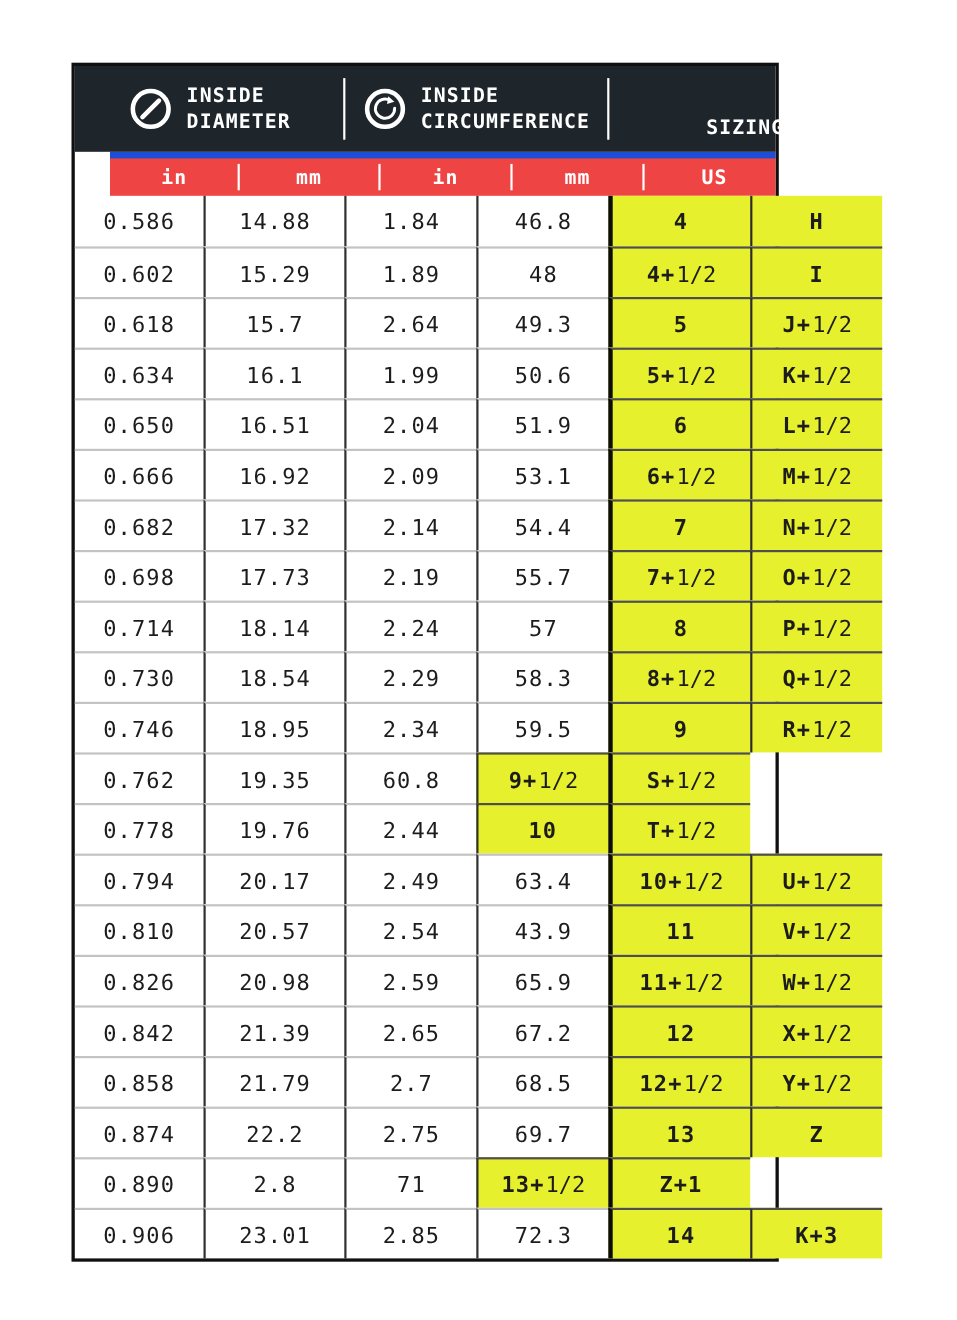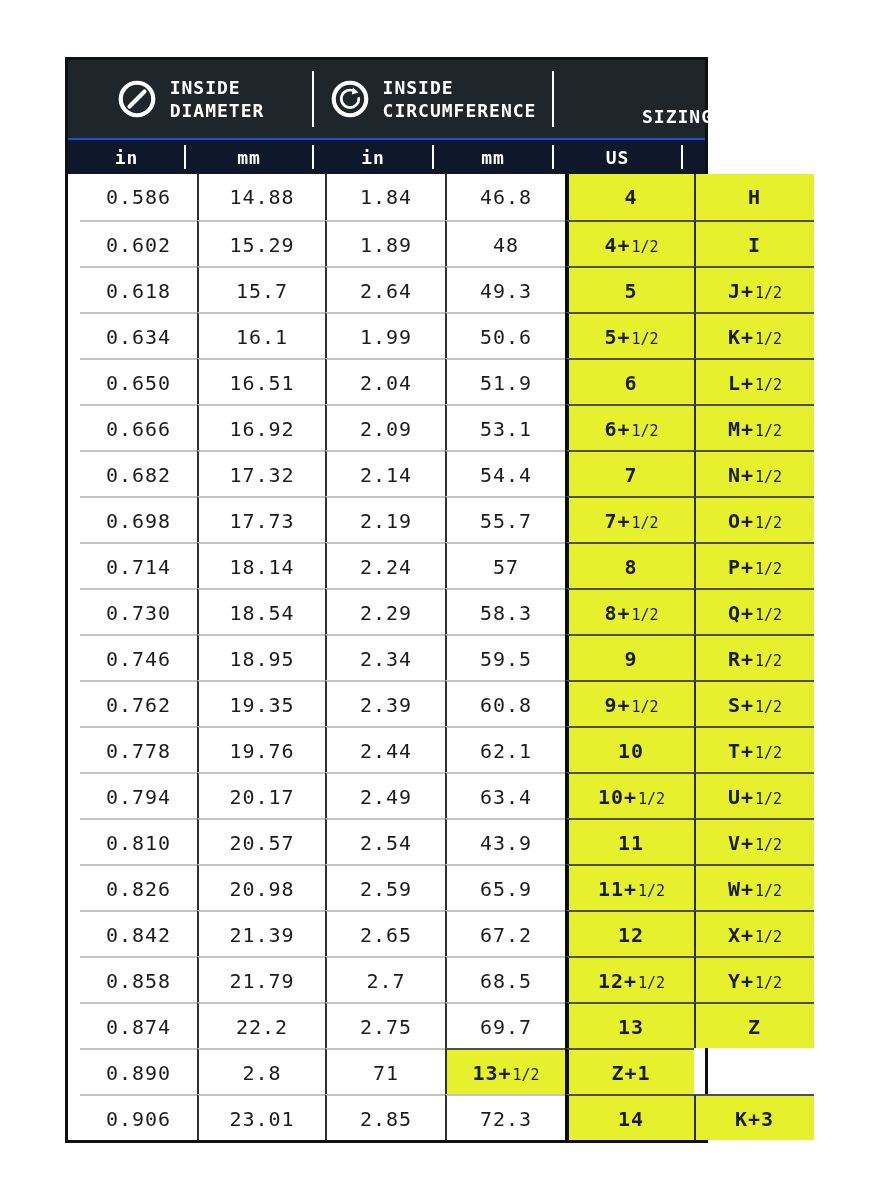--- a/index.html
+++ b/index.html
@@ -52,23 +52,24 @@
   }
   .hsep.s1 { left: 244px; }
   .hsep.s2 { left: 484px; }
   .hicon svg { display: block; }
   
   .cols {
     display: grid;
     grid-template-columns: 117px 128px 120px 120px 129px 120px;
   }
   .header-sub {
-    background: #0f172a;
-    border-top: 2px solid #1d4ed8;
+    background: #ef4444;
+    border-top: 6px solid #1d4ed8;
     height: 34px;
+    margin-left: 32px;
   }
   .subcell {
     position: relative;
     display: flex;
     align-items: center;
     justify-content: center;
     color: #ffffff;
     font-weight: bold;
     font-size: 18px;
     letter-spacing: 1px;
@@ -76,21 +77,21 @@
   .subcell:not(:first-child)::before {
     content: '';
     position: absolute;
     left: -1px;
     top: 5px;
     bottom: 5px;
     width: 2px;
     background: #ffffff;
   }
   
-  .row { height: 46px; padding-left: 12px; }
+  .row { height: 46px; }
   .cell {
     box-sizing: border-box;
     display: flex;
     align-items: baseline;
     justify-content: center;
     padding-top: 11px;
     font-size: 20px;
     letter-spacing: 1px;
     color: #1c1c1c;
     border-top: 2px solid #c3c3c3;
@@ -100,21 +101,21 @@
   }
   .cell:nth-child(5) { border-left: 4px solid #0c0c0c; }
   .cell:nth-child(6) { border-left: 2px solid #2c2c2c; }
   .cell.hl {
     background: #e7f02d;
     font-weight: bold;
     border-top-color: #4f4f4f;
   }
   .row:first-child .cell { border-top: none; }
   .cell .frac {
-    font-size: 15px;
+    font-size: 20px;
     font-weight: normal;
     letter-spacing: 0;
     margin-left: 1px;
   }
 </style>
 </head>
 <body>
 
 <div class="chart-table">
 
@@ -324,37 +325,35 @@
         </div>
     <div class="cell hl">
           <span class="main">R+</span>
           <span class="frac">1/2</span>
         </div>
   </div>
 
   <div class="row cols">
     <div class="cell">0.762</div>
     <div class="cell">19.35</div>
-    <div class="cell">2.39</div>
     <div class="cell">60.8</div>
     <div class="cell hl">
           <span class="main">9+</span>
           <span class="frac">1/2</span>
         </div>
     <div class="cell hl">
           <span class="main">S+</span>
           <span class="frac">1/2</span>
         </div>
   </div>
 
   <div class="row cols">
     <div class="cell">0.778</div>
     <div class="cell">19.76</div>
     <div class="cell">2.44</div>
-    <div class="cell">62.1</div>
     <div class="cell hl">
           <span class="main">10</span>
           <span class="frac"></span>
         </div>
     <div class="cell hl">
           <span class="main">T+</span>
           <span class="frac">1/2</span>
         </div>
   </div>
 

